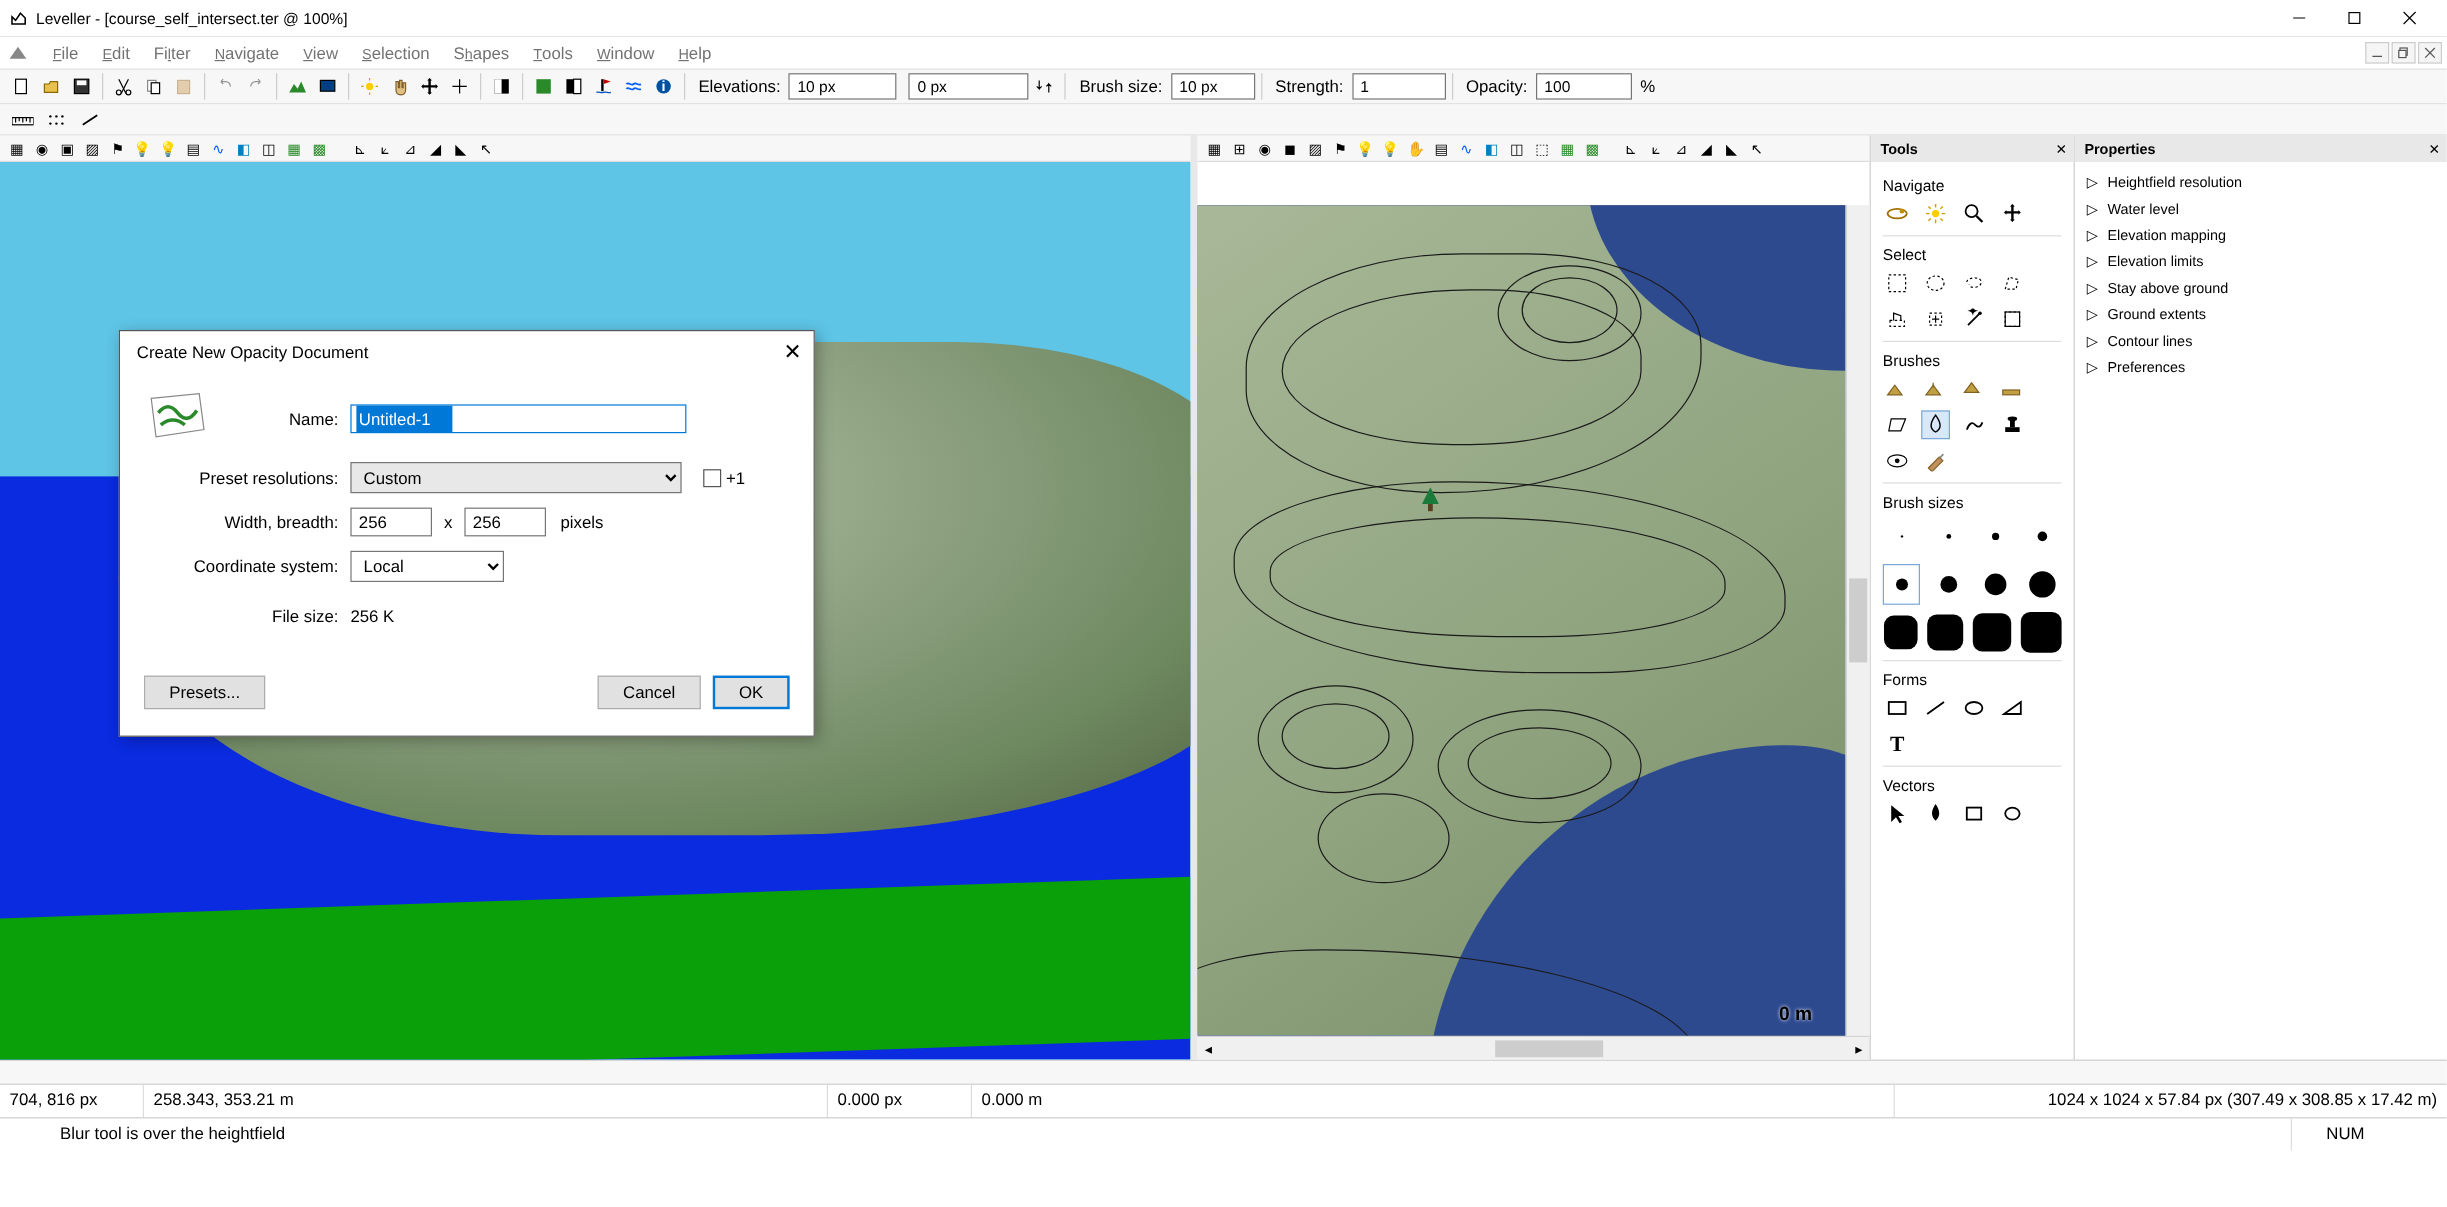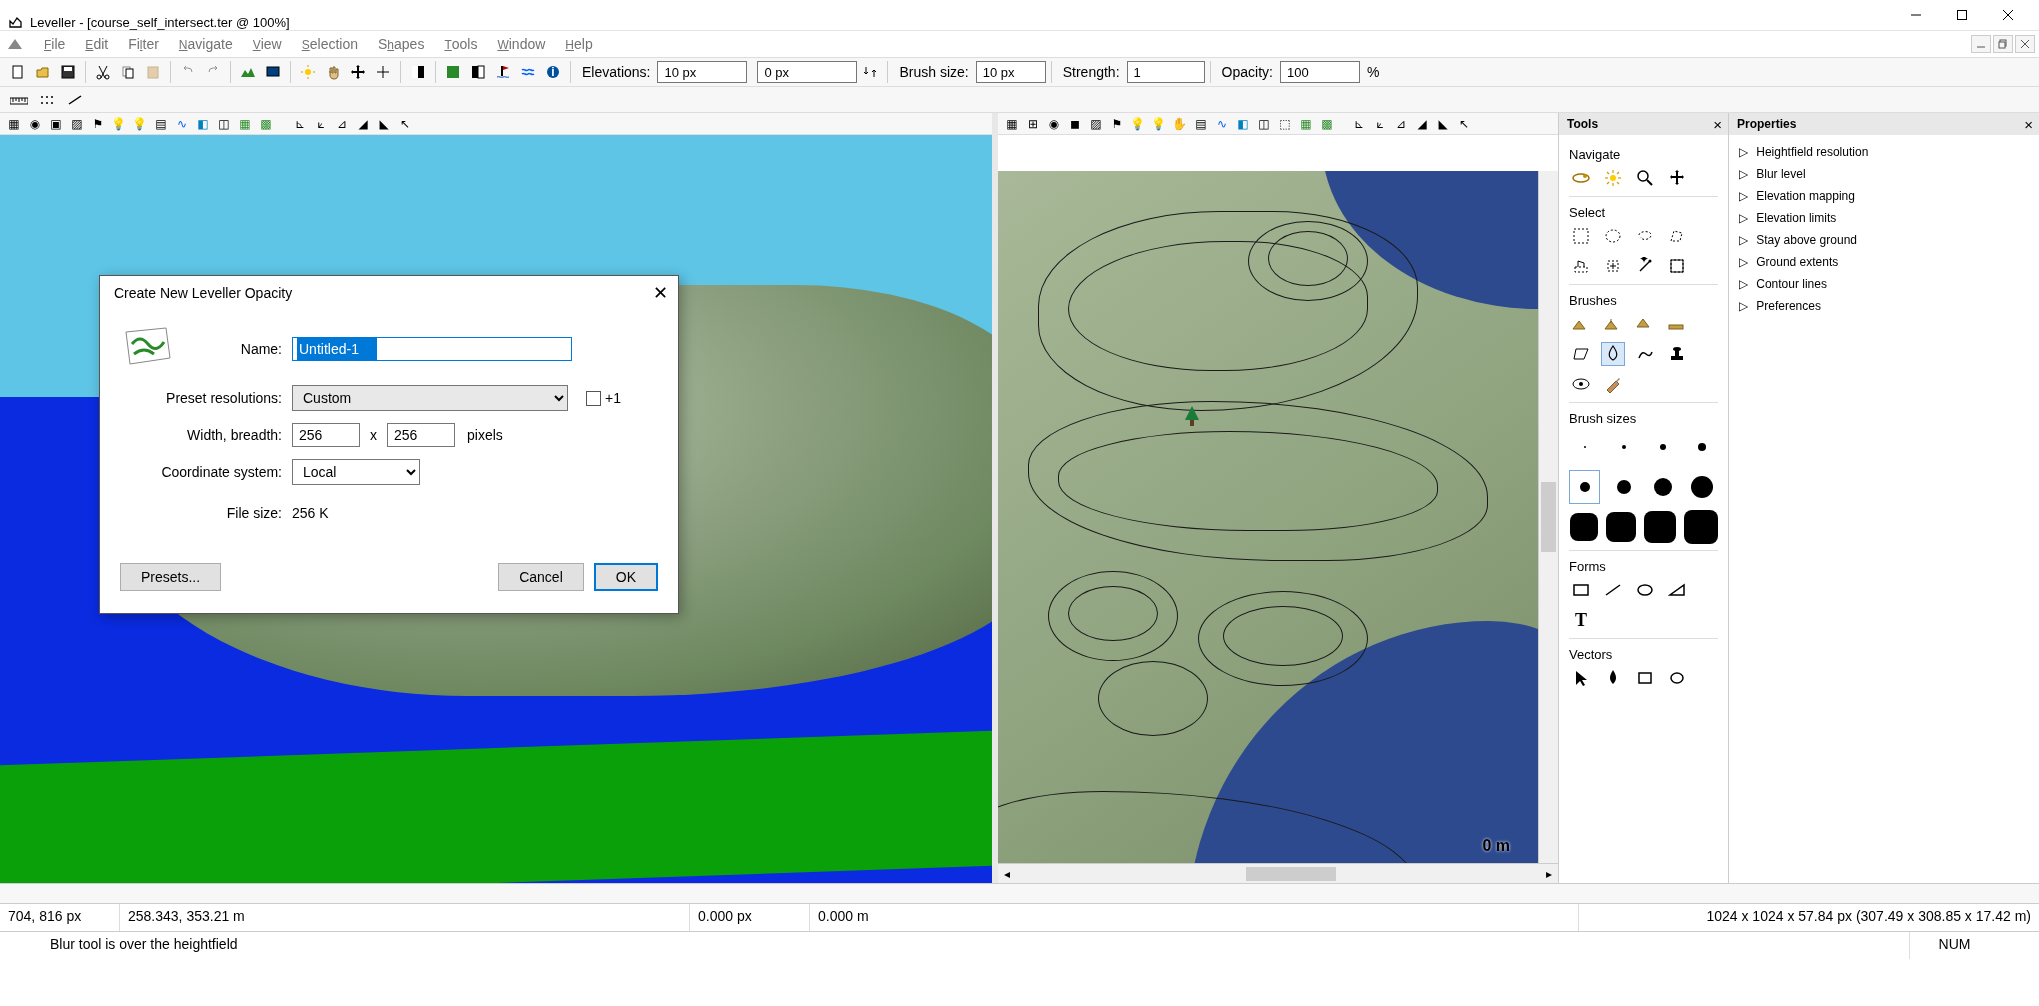--- a/index.html
+++ b/index.html
@@ -1,19 +1,19 @@
 <!DOCTYPE html>
 <html><head>
 <meta charset="utf-8">
 <style>
 * { box-sizing: border-box; margin: 0; padding: 0; font-family: "Segoe UI", Tahoma, sans-serif; font-size: 12px; }
 body { background: #fff; width: 2039px; height: 1006px; overflow: hidden; user-select: none; }
 
 
-.titlebar { height: 31px; background: #fff; border-bottom: 1px solid #e5e5e5; display: flex; align-items: flex-end; padding: 0 8px; }
+.titlebar { height: 31px; background: #fff; border-bottom: 1px solid #e5e5e5; display: flex; align-items: center; padding: 0 8px; }
 .titlebar .title-icon { width: 16px; height: 16px; margin-right: 6px; }
 .titlebar .title-text { font-size: 13px; color: #000; flex: 1; }
 .titlebar .winbtn { width: 46px; height: 30px; display: flex; align-items: center; justify-content: center; }
 .titlebar .winbtn svg { width: 12px; height: 12px; }
 
 
 .menubar { height: 26px; background: #fff; display: flex; align-items: center; padding: 0 6px; position: relative; }
 .menubar .logo { width: 18px; height: 18px; margin-right: 10px; }
 .menubar .menuitem { padding: 3px 10px; font-size: 14px; color: #737373; cursor: default; }
 .menubar .menuitem .ul { text-decoration: underline; }
@@ -710,21 +710,21 @@
       <span>Properties</span>
       <span class="close">×</span>
     </div>
     <div class="panel-body">
       <div class="prop-item">
           <span class="tri">▷</span>
           <span>Heightfield resolution</span>
         </div>
       <div class="prop-item">
           <span class="tri">▷</span>
-          <span>Blur level</span>
+          <span>Water level</span>
         </div>
       <div class="prop-item">
           <span class="tri">▷</span>
           <span>Elevation mapping</span>
         </div>
       <div class="prop-item">
           <span class="tri">▷</span>
           <span>Elevation limits</span>
         </div>
       <div class="prop-item">
@@ -758,21 +758,21 @@
   <div class="cell" style="width:460px; border-right:none; text-align:right">1024 x 1024 x 57.84 px (307.49 x 308.85 x 17.42 m)</div>
 </div>
 
 <div class="statusbar2">
   <div class="left">Blur tool is over the heightfield</div>
   <div class="num">NUM</div>
   <div style="width:40px"></div>
 </div>
 
 <div class="dialog">
-  <div class="dlg-title">Create New Leveller Opacity</div>
+  <div class="dlg-title">Create New Opacity Document</div>
   <div class="dlg-close">✕</div>
   <div class="dlg-body">
     <div class="dlg-row">
       <div style="width:80px">
         <svg class="doc-icon-img" viewBox="0 0 56 46">
             <polygon points="6,8 46,4 50,34 10,40" fill="#fff" stroke="#888"></polygon>
             <path d="M12 20 Q20 10 28 20 T44 18" fill="none" stroke="#2a8a2a" stroke-width="3"></path>
             <path d="M14 30 Q24 22 34 30" fill="none" stroke="#2a8a2a" stroke-width="3"></path>
           </svg>
       </div>

